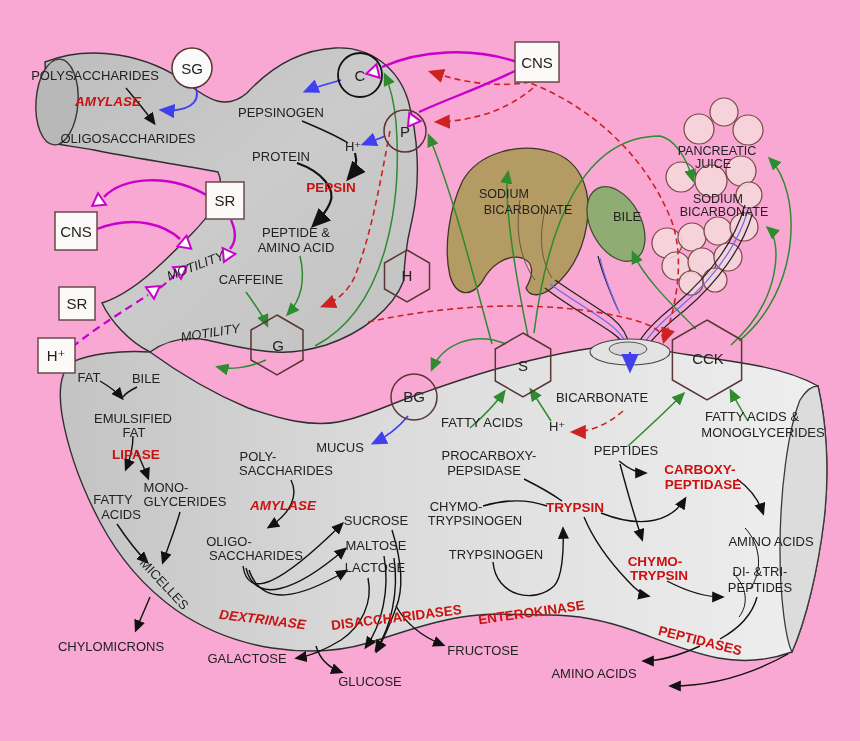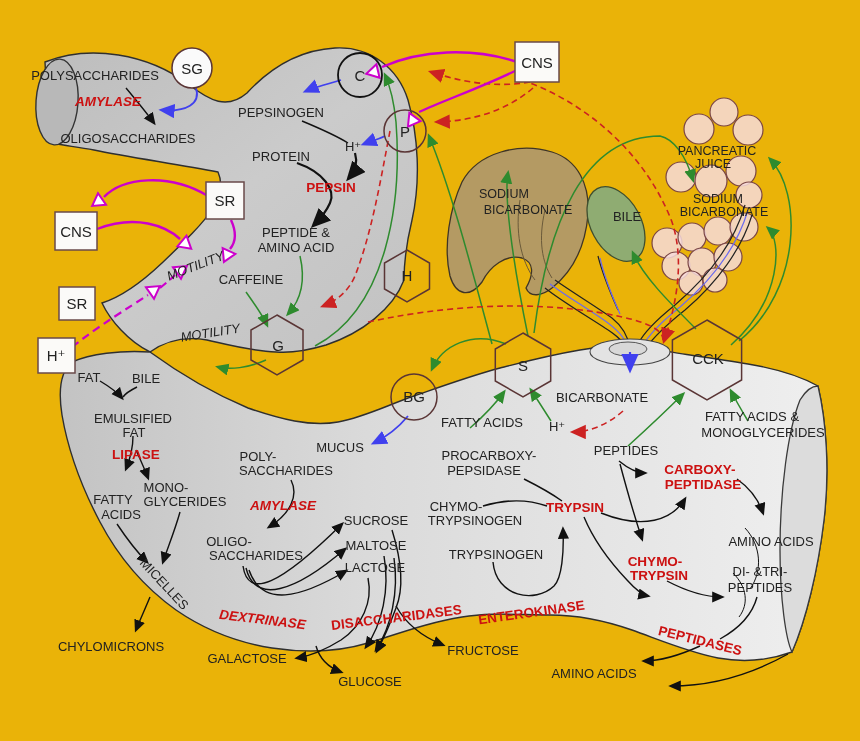--- a/index.html
+++ b/index.html
@@ -1,16 +1,16 @@
 <!DOCTYPE html>
 <html><head>
 <meta charset="utf-8">
 <style>
   html,body{margin:0;padding:0;background:#f8f8f8;}
-  .stage{position:relative;width:860px;height:741px;background:#eab308;overflow:hidden;}
+  .stage{position:relative;width:860px;height:741px;background:#f9a8d4;overflow:hidden;}
   svg{display:block;}
   text{font-family:"Liberation Sans","DejaVu Sans",sans-serif;}
   .lbl{font-size:13px;fill:#222;}
   .lbl-sm{font-size:12.5px;fill:#222;}
   .ital{font-style:italic;}
   .enz{font-size:13.5px;font-weight:bold;fill:#cc1111;}
   .enz-i{font-size:13.5px;font-weight:bold;font-style:italic;fill:#cc1111;}
   .node{font-size:15px;fill:#222;}
   .shape-stroke{stroke:#2f2f2f;stroke-width:1.4;}
   .arrow{fill:none;stroke:#111;stroke-width:1.4;}

